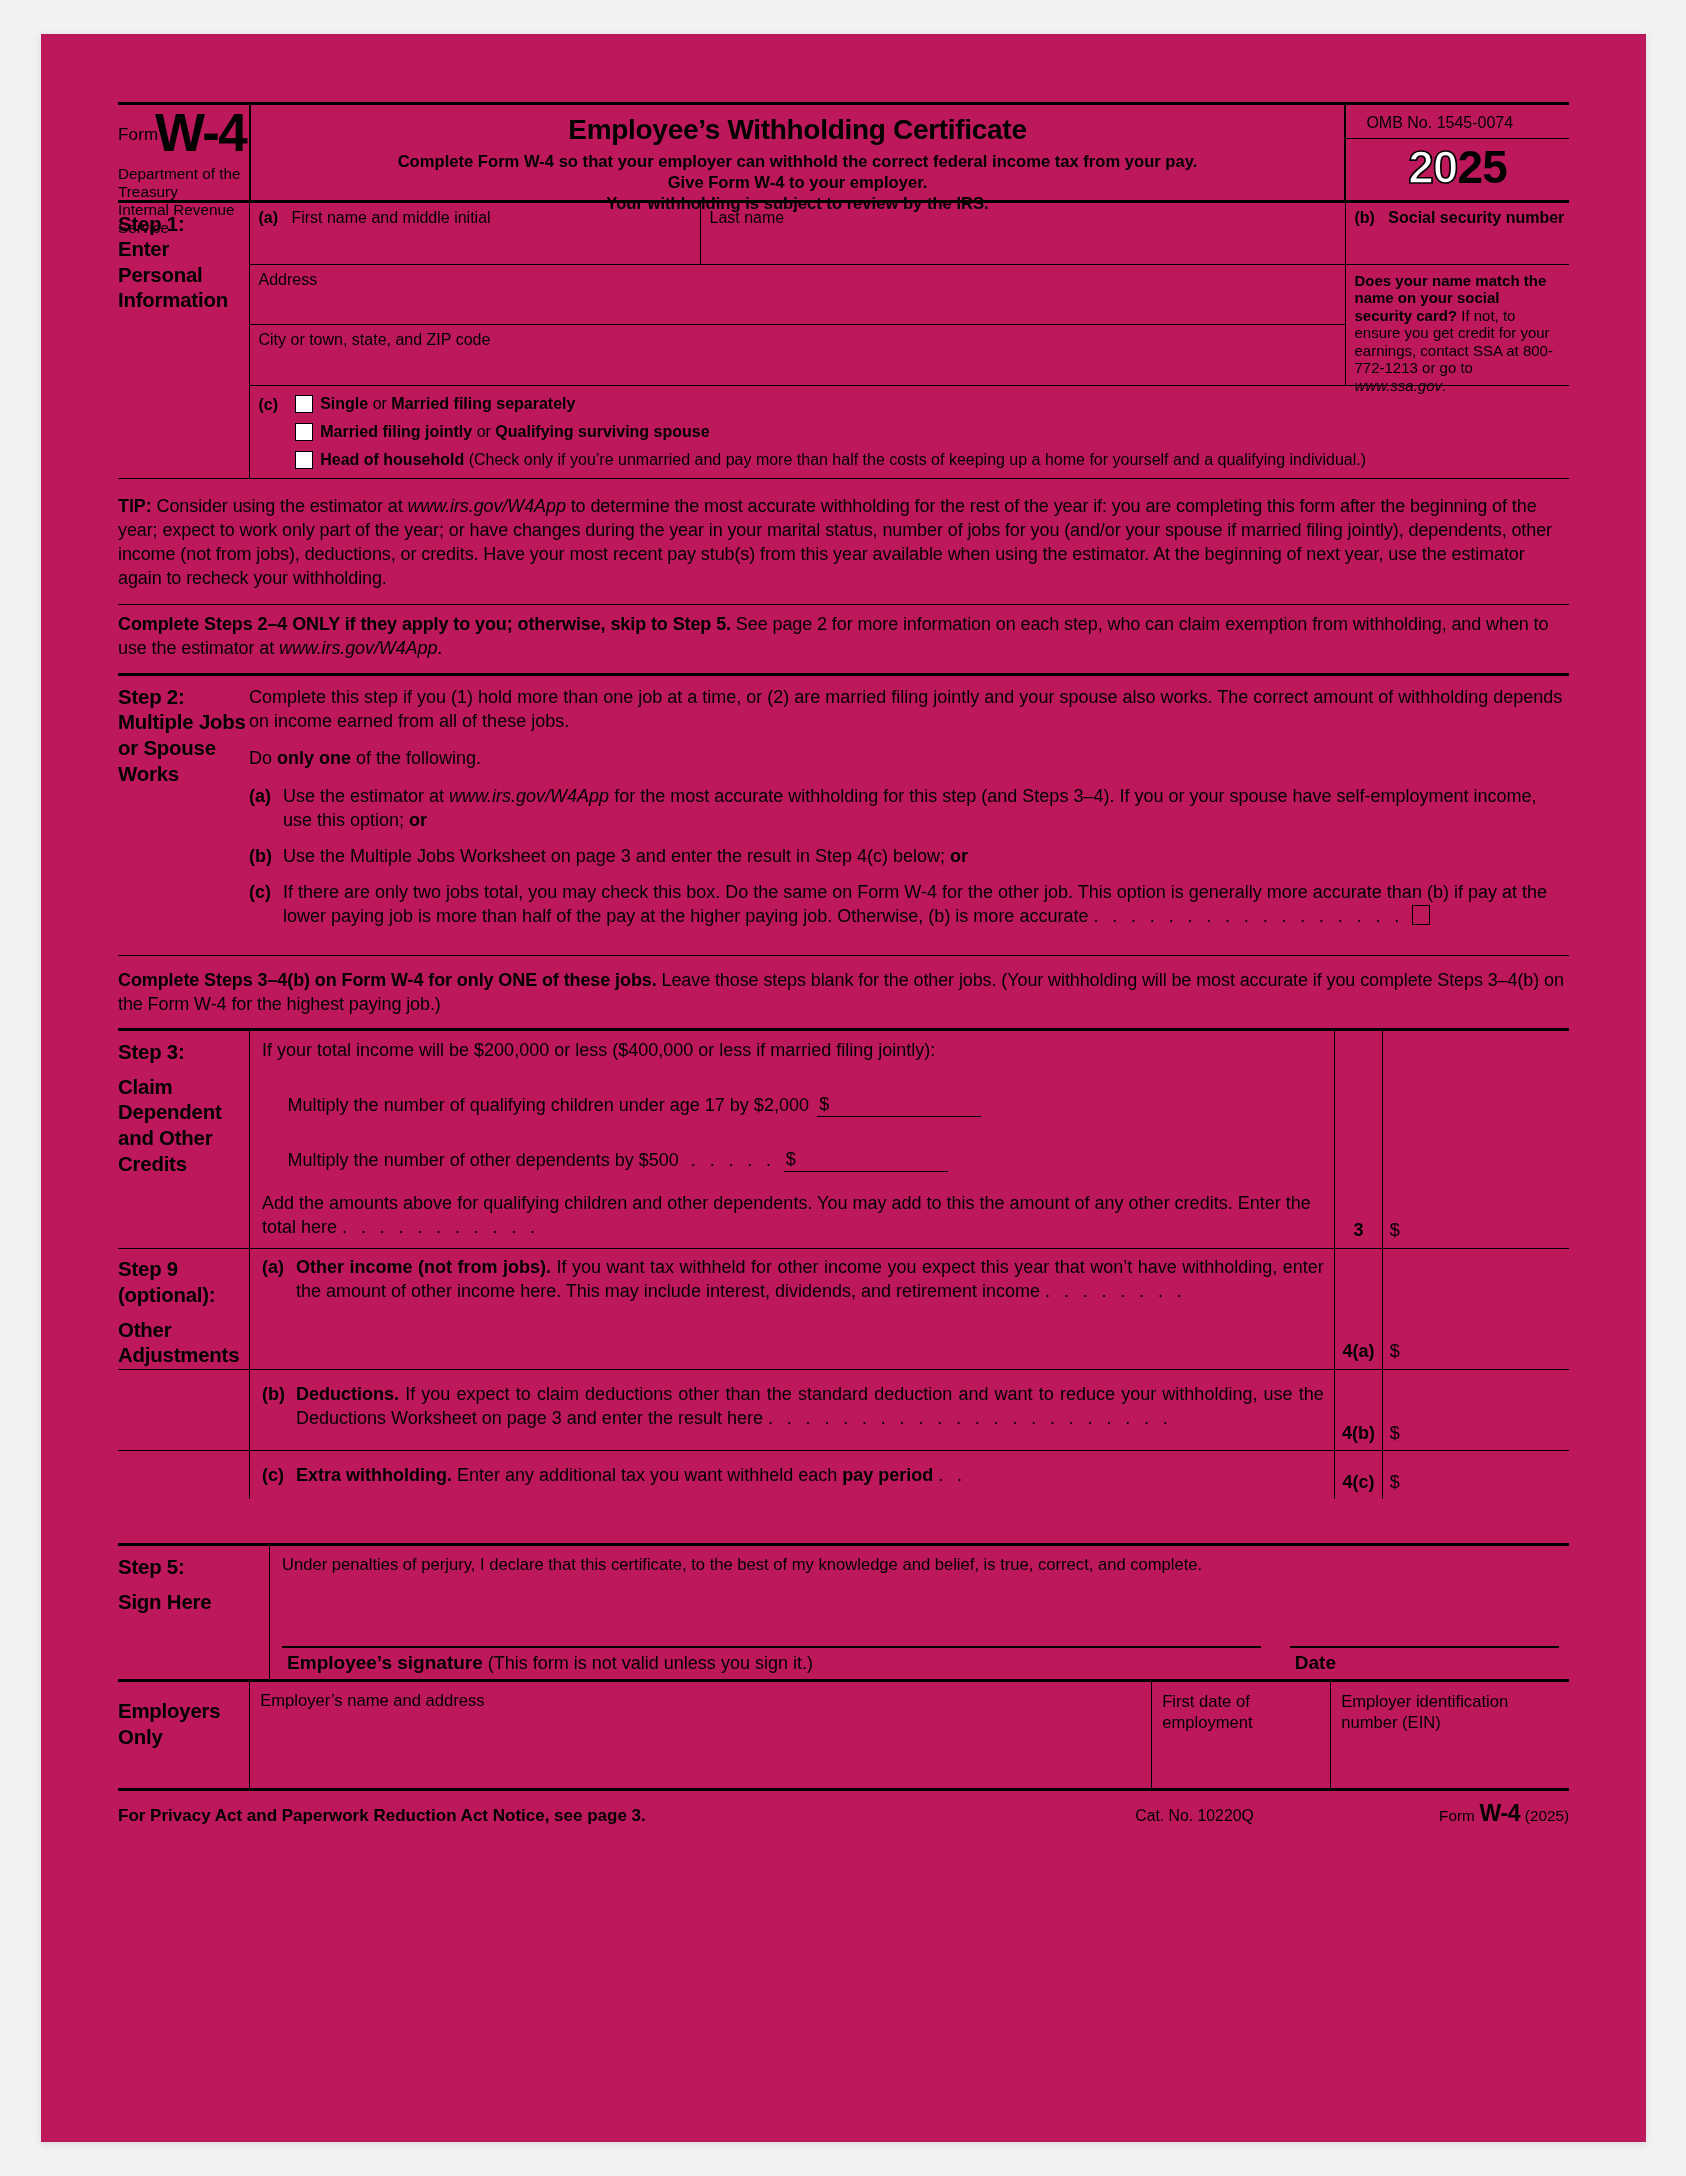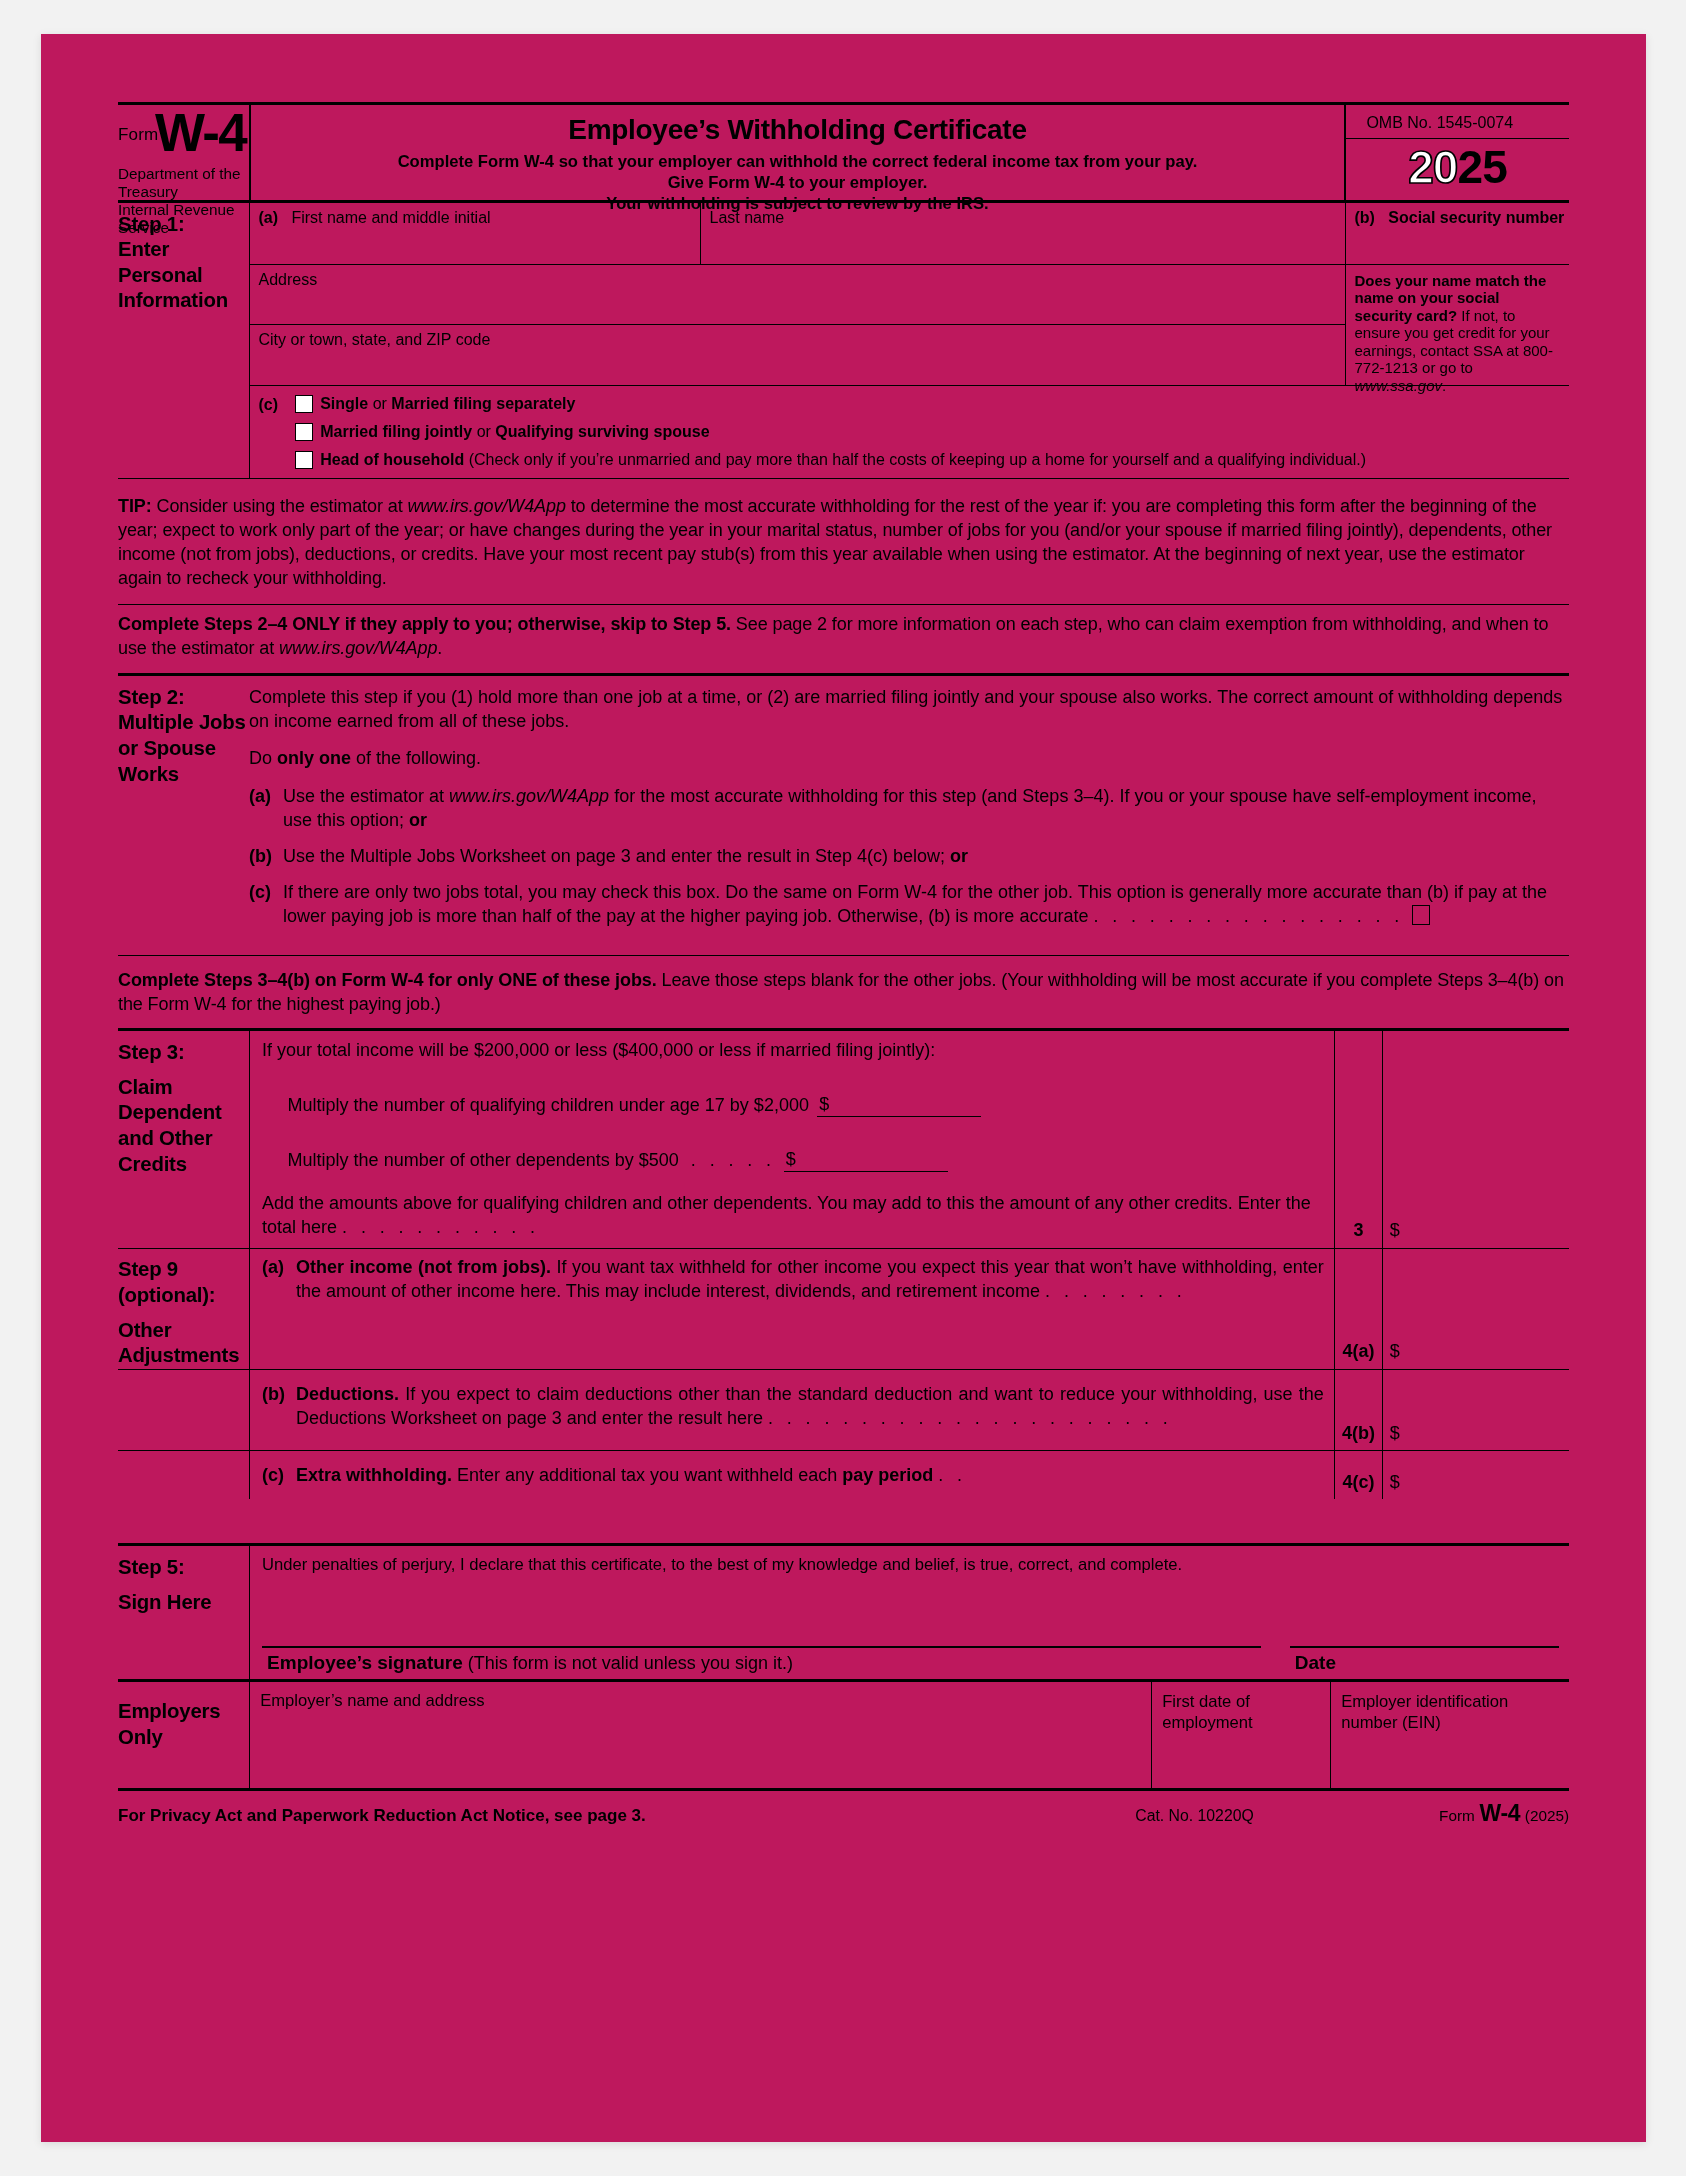--- a/index.html
+++ b/index.html
@@ -284,21 +284,21 @@
   .s3-line .dollar {
     margin-left: 8.5px;
     border-bottom: 1.7px solid #000;
     width: 162px;
     padding-left: 1.7px;
   }
   .s3-final { margin-top: 19px; }
   .just { text-align: justify; }
 
   
-  .s5row { display: flex; border-top: 3.4px solid #000; }
+  .s5row { display: flex; border-top: 3.4px solid #000; gap: 20px; }
   .s5-label {
     width: 131px; flex: 0 0 131px;
     font-size: 20.4px; font-weight: bold; line-height: 25.6px;
     padding-top: 8.5px;
     letter-spacing: -0.2px;
   }
   .s5-main {
     flex: 1 1 auto;
     border-left: 1.7px solid #000;
     padding: 8.5px 10.2px 0 12px;

